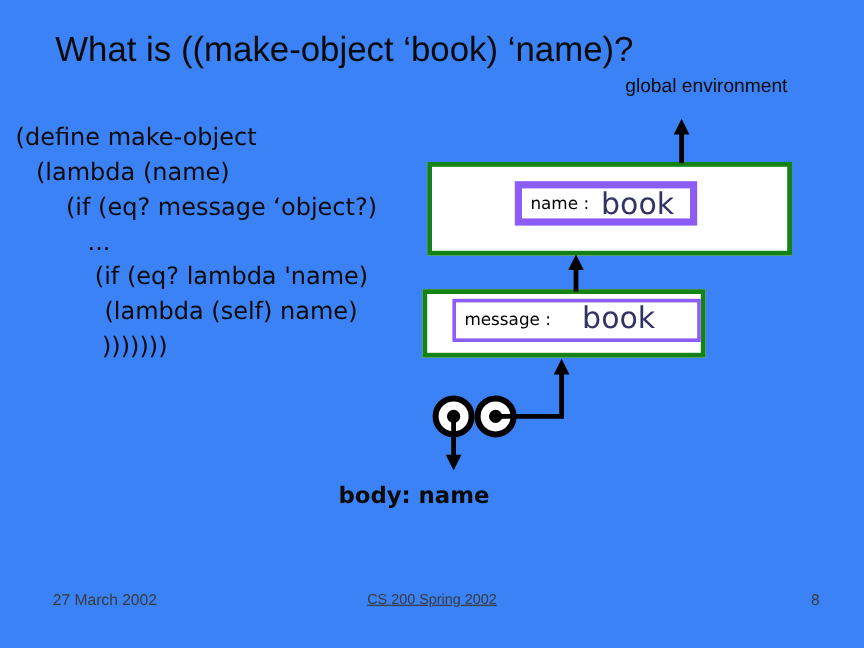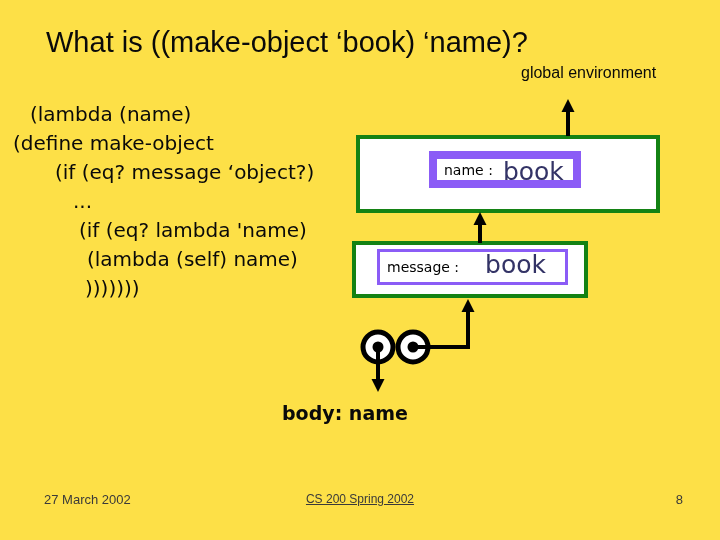--- a/index.html
+++ b/index.html
@@ -1,17 +1,17 @@
 <!DOCTYPE html>
 <html><head>
 <meta charset="utf-8">
 <style>
   html,body{margin:0;padding:0;background:#888;}
   .slide{
-    position:relative;width:720px;height:540px;background:#fde047;
+    position:relative;width:720px;height:540px;background:#3b82f6;
     overflow:hidden;font-family:"Liberation Sans",sans-serif;color:#000;
   }
   .title{
     position:absolute;left:46px;top:26px;font-size:29px;color:#0a0a0a;
     letter-spacing:0px;white-space:nowrap;
   }
   .global-env{
     position:absolute;left:521px;top:64px;font-size:16px;color:#0a0a0a;
     white-space:nowrap;
   }
@@ -23,26 +23,26 @@
   .l0{margin-left:13px;} .l1{margin-left:30px;} .l2{margin-left:45px;}
   .l3{margin-left:55px;text-align:center;} .l4{margin-left:73px;} .l5{margin-left:79px;}
   .l6{margin-left:87px;} .l7{margin-left:85px;}
   .env-frame{
     position:absolute;background:#fff;border:4px solid #148214;
     box-sizing:border-box;
   }
   .frame-name{left:356px;top:135px;width:304px;height:78px;}
   .frame-message{left:352px;top:241px;width:236px;height:57px;}
   .binding-box{
-    position:absolute;background:#fff;border:8px solid #8b5cf6;
+    position:absolute;background:#fff;border:6px solid #8b5cf6;
     box-sizing:border-box;display:flex;align-items:baseline;
     font-family:"DejaVu Sans",sans-serif;white-space:nowrap;
   }
   .bind-name{left:429px;top:151px;width:152px;height:37px;padding-left:7px;}
-  .bind-message{left:377px;top:249px;width:191px;height:36px;border-width:3px;padding-left:7px;}
+  .bind-message{left:377px;top:249px;width:207px;height:36px;border-width:3px;padding-left:7px;}
   .bind-label{font-size:14px;color:#000;align-self:center;}
   .bind-value{font-size:25px;color:#333366;line-height:1;}
   .bind-name .bind-value{margin-left:10px;text-align:center;}
   .bind-message .bind-value{margin-left:26px;}
   .svg-layer{position:absolute;left:0;top:0;pointer-events:none;}
   .proc-info{
     position:absolute;left:282px;top:399px;
     font-family:"DejaVu Sans",sans-serif;font-size:19px;font-weight:bold;
     line-height:28px;color:#0a0a0a;white-space:nowrap;
   }
@@ -53,22 +53,22 @@
 </head>
 <body>
 
 <div class="slide">
 
   <div class="title">What is ((make-object ‘book) ‘name)?</div>
 
   <div class="global-env">global environment</div>
 
   <div class="code">
+    <div class="code-line l0">(define make-object</div>
     <div class="code-line l1">(lambda (name)</div>
-    <div class="code-line l0">(define make-object</div>
     <div class="code-line l3">(if (eq? message ‘object?)</div>
     <div class="code-line l4">...</div>
     <div class="code-line l5">(if (eq? lambda 'name)</div>
     <div class="code-line l6">(lambda (self) name)</div>
     <div class="code-line l7">)))))))</div>
   </div>
 
   <div class="env-frame frame-name"></div>
   <div class="env-frame frame-message"></div>
 

